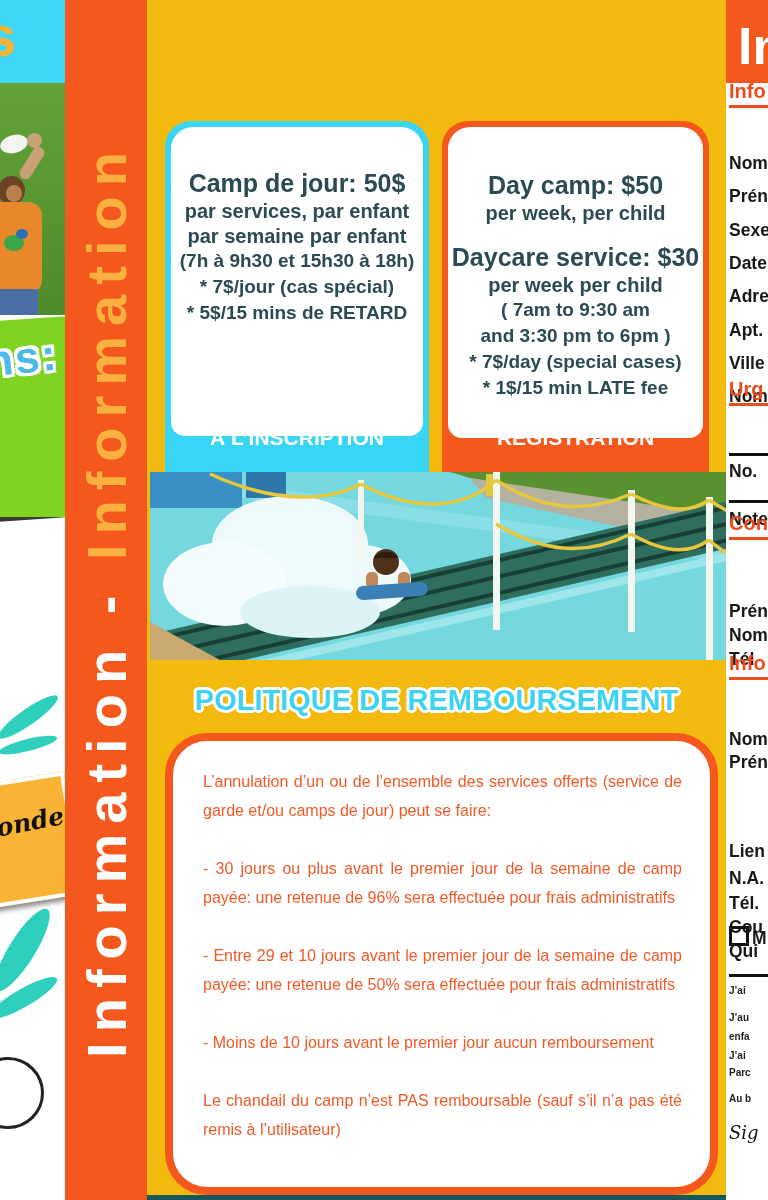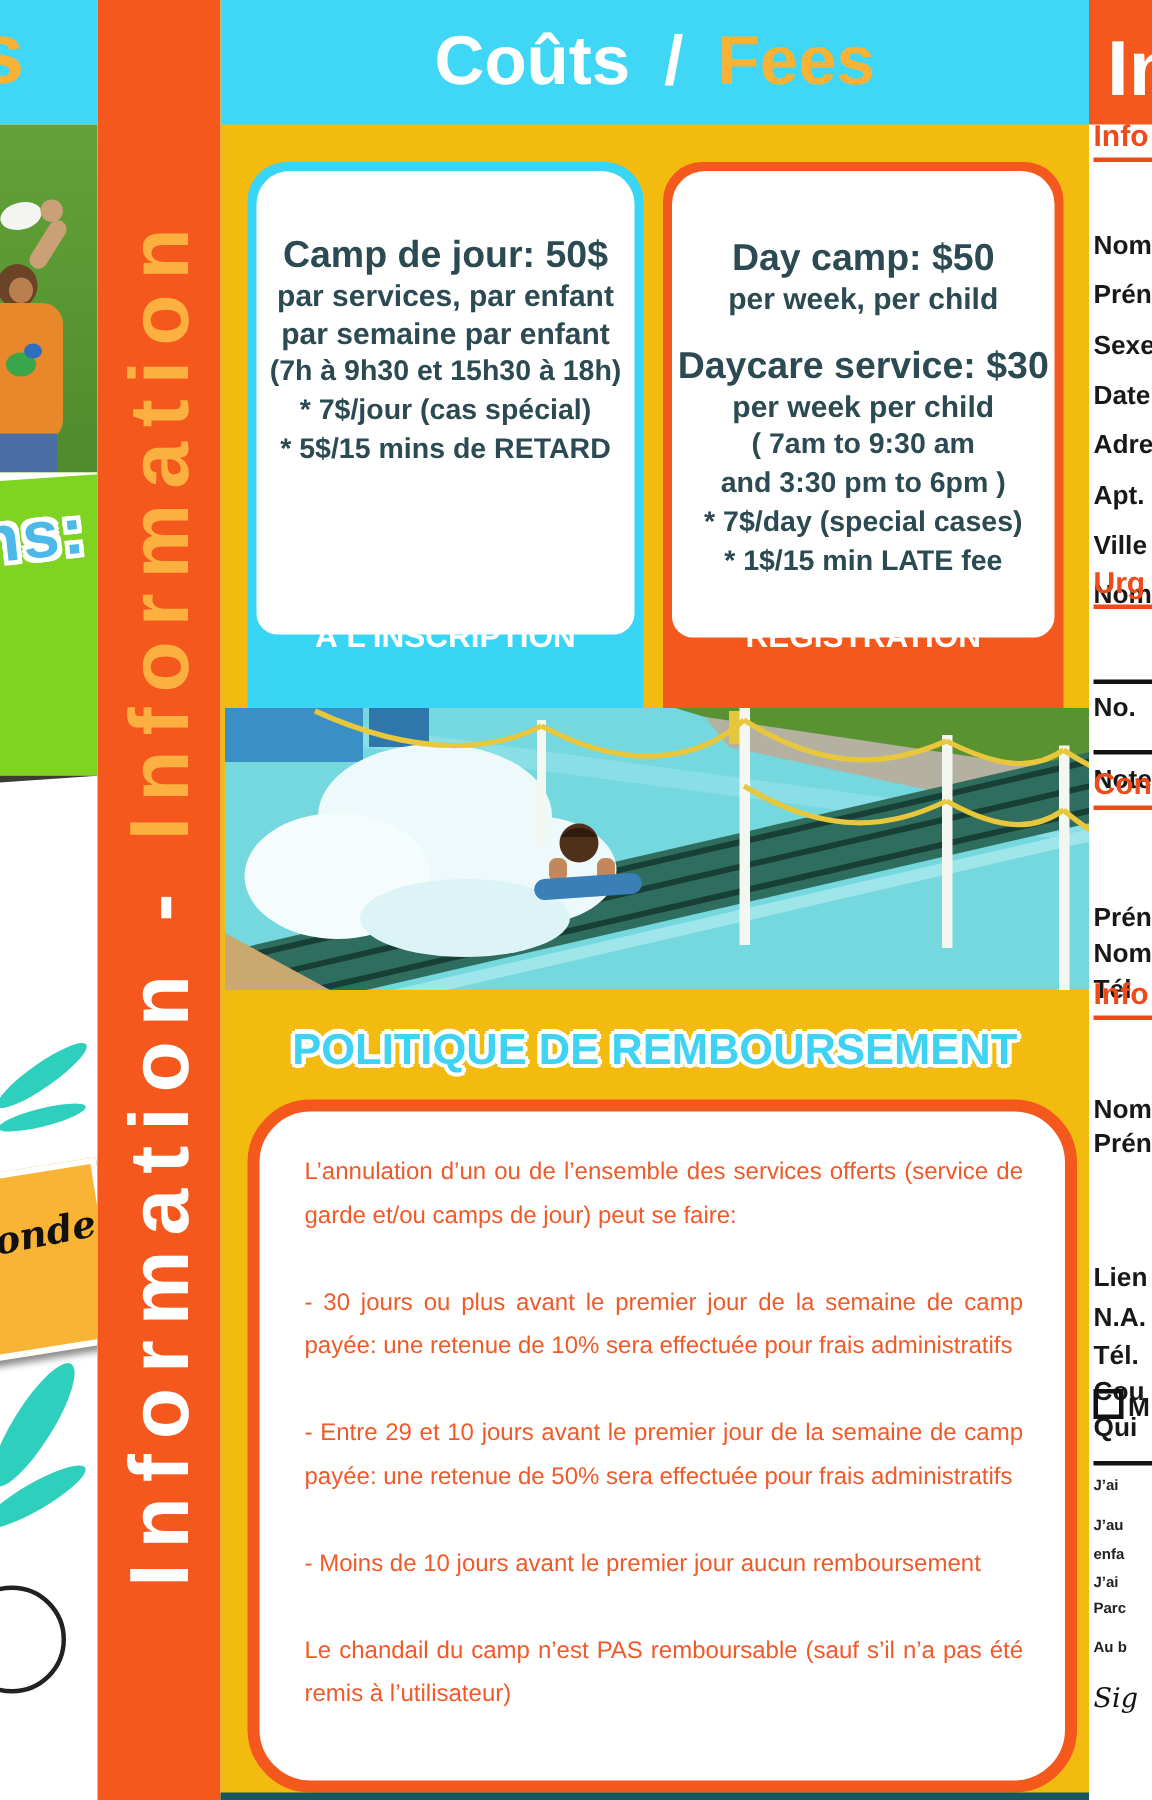--- a/index.html
+++ b/index.html
@@ -38,21 +38,21 @@
   
   .info-bar{position:absolute;left:65px;top:0;width:82px;height:1200px;background:#f4581d;overflow:hidden;}
   .info-bar-text{position:absolute;top:50%;left:50%;transform:translate(-50%,-50%) rotate(-90deg);
                  white-space:nowrap;font-weight:bold;font-size:56px;letter-spacing:10px;color:#fff;}
   .info-bar-text .w-top{color:#fbb040;}
   
   .main{position:absolute;left:147px;top:0;width:579px;height:1200px;background:#f3ba10;overflow:hidden;}
   .top-band{position:absolute;left:0;top:0;width:579px;height:83px;background:#40d7f6;
             text-align:center;line-height:80px;font-weight:bold;font-size:46px;}
   .t-fr{color:#fff;} .t-sep{color:#fff;margin:0 10px;} .t-en{color:#f9b233;}
-  .price-wrap{position:absolute;top:108px;height:408px;border-radius:26px 26px 18px 18px;text-decoration:underline;}
+  .price-wrap{position:absolute;top:121px;height:408px;border-radius:26px 26px 18px 18px;text-decoration:underline;}
   .pw-fr{left:18px;width:264px;background:#38d5f5;}
   .pw-en{left:295px;width:267px;background:#f4581d;}
   .price-inner{position:absolute;left:6px;top:6px;right:6px;height:267px;background:#fff;border-radius:22px 22px 14px 14px;
                text-align:center;color:#2c4a52;font-weight:bold;overflow:hidden;}
   .p-title{font-size:25px;margin-top:0;}
   .p-sub{font-size:20px;margin-top:2px;}
   .p-detail{font-size:19px;line-height:26px;}
   .gap18{margin-top:18px;}
   .price-btn{position:absolute;left:0;right:0;top:273px;height:63px;text-align:center;color:#fff;font-weight:bold;
              font-size:21px;line-height:26px;padding-top:5px;}
@@ -118,25 +118,20 @@
 
   <div class="info-bar">
     <div class="info-bar-text">
       <span class="w-bottom">Information</span>
       <span class="w-dash"> - </span>
       <span class="w-top">Information</span>
     </div>
   </div>
 
   <div class="main">
-    <div class="top-band">
-      <span class="t-fr">Coûts</span>
-      <span class="t-sep">/</span>
-      <span class="t-en">Fees</span>
-    </div>
 
     <div class="price-wrap pw-fr">
       <div class="price-inner pad-top-fr">
         <div class="p-title">Camp de jour: 50$</div>
         <div class="p-sub">par services, par enfant</div>
         <div class="p-sub">par semaine par enfant</div>
         <div class="p-detail">(7h à 9h30 et 15h30 à 18h)</div>
         <div class="p-detail">* 7$/jour (cas spécial)</div>
         <div class="p-detail">* 5$/15 mins de RETARD</div>
       </div>
@@ -206,21 +201,21 @@
           <path d="M559,68 C580,86 590,88 600,88"></path>
         </g>
       </svg>
     </div>
 
     <div class="refund-heading">POLITIQUE DE REMBOURSEMENT</div>
 
     <div class="policy-box">
 
     <p class="policy-p">L’annulation d’un ou de l’ensemble des services offerts (service de garde et/ou camps de jour) peut se faire:</p>
-        <p class="policy-p">- 30 jours ou plus avant le premier jour de la semaine de camp payée: une retenue de 10% sera effectuée pour frais administratifs</p>
+        <p class="policy-p">- 30 jours ou plus avant le premier jour de la semaine de camp payée: une retenue de 96% sera effectuée pour frais administratifs</p>
         <p class="policy-p">- Entre 29 et 10 jours avant le premier jour de la semaine de camp payée: une retenue de 50% sera effectuée pour frais administratifs</p>
         <p class="policy-p">- Moins de 10 jours avant le premier jour aucun remboursement</p>
         <p class="policy-p">Le chandail du camp n’est PAS remboursable (sauf s’il n’a pas été remis à l’utilisateur)</p>
       </div>
   </div>
 
   <div class="teal-bottom"></div>
 
   <div class="right-panel">
     <div class="rp-header">In</div>

